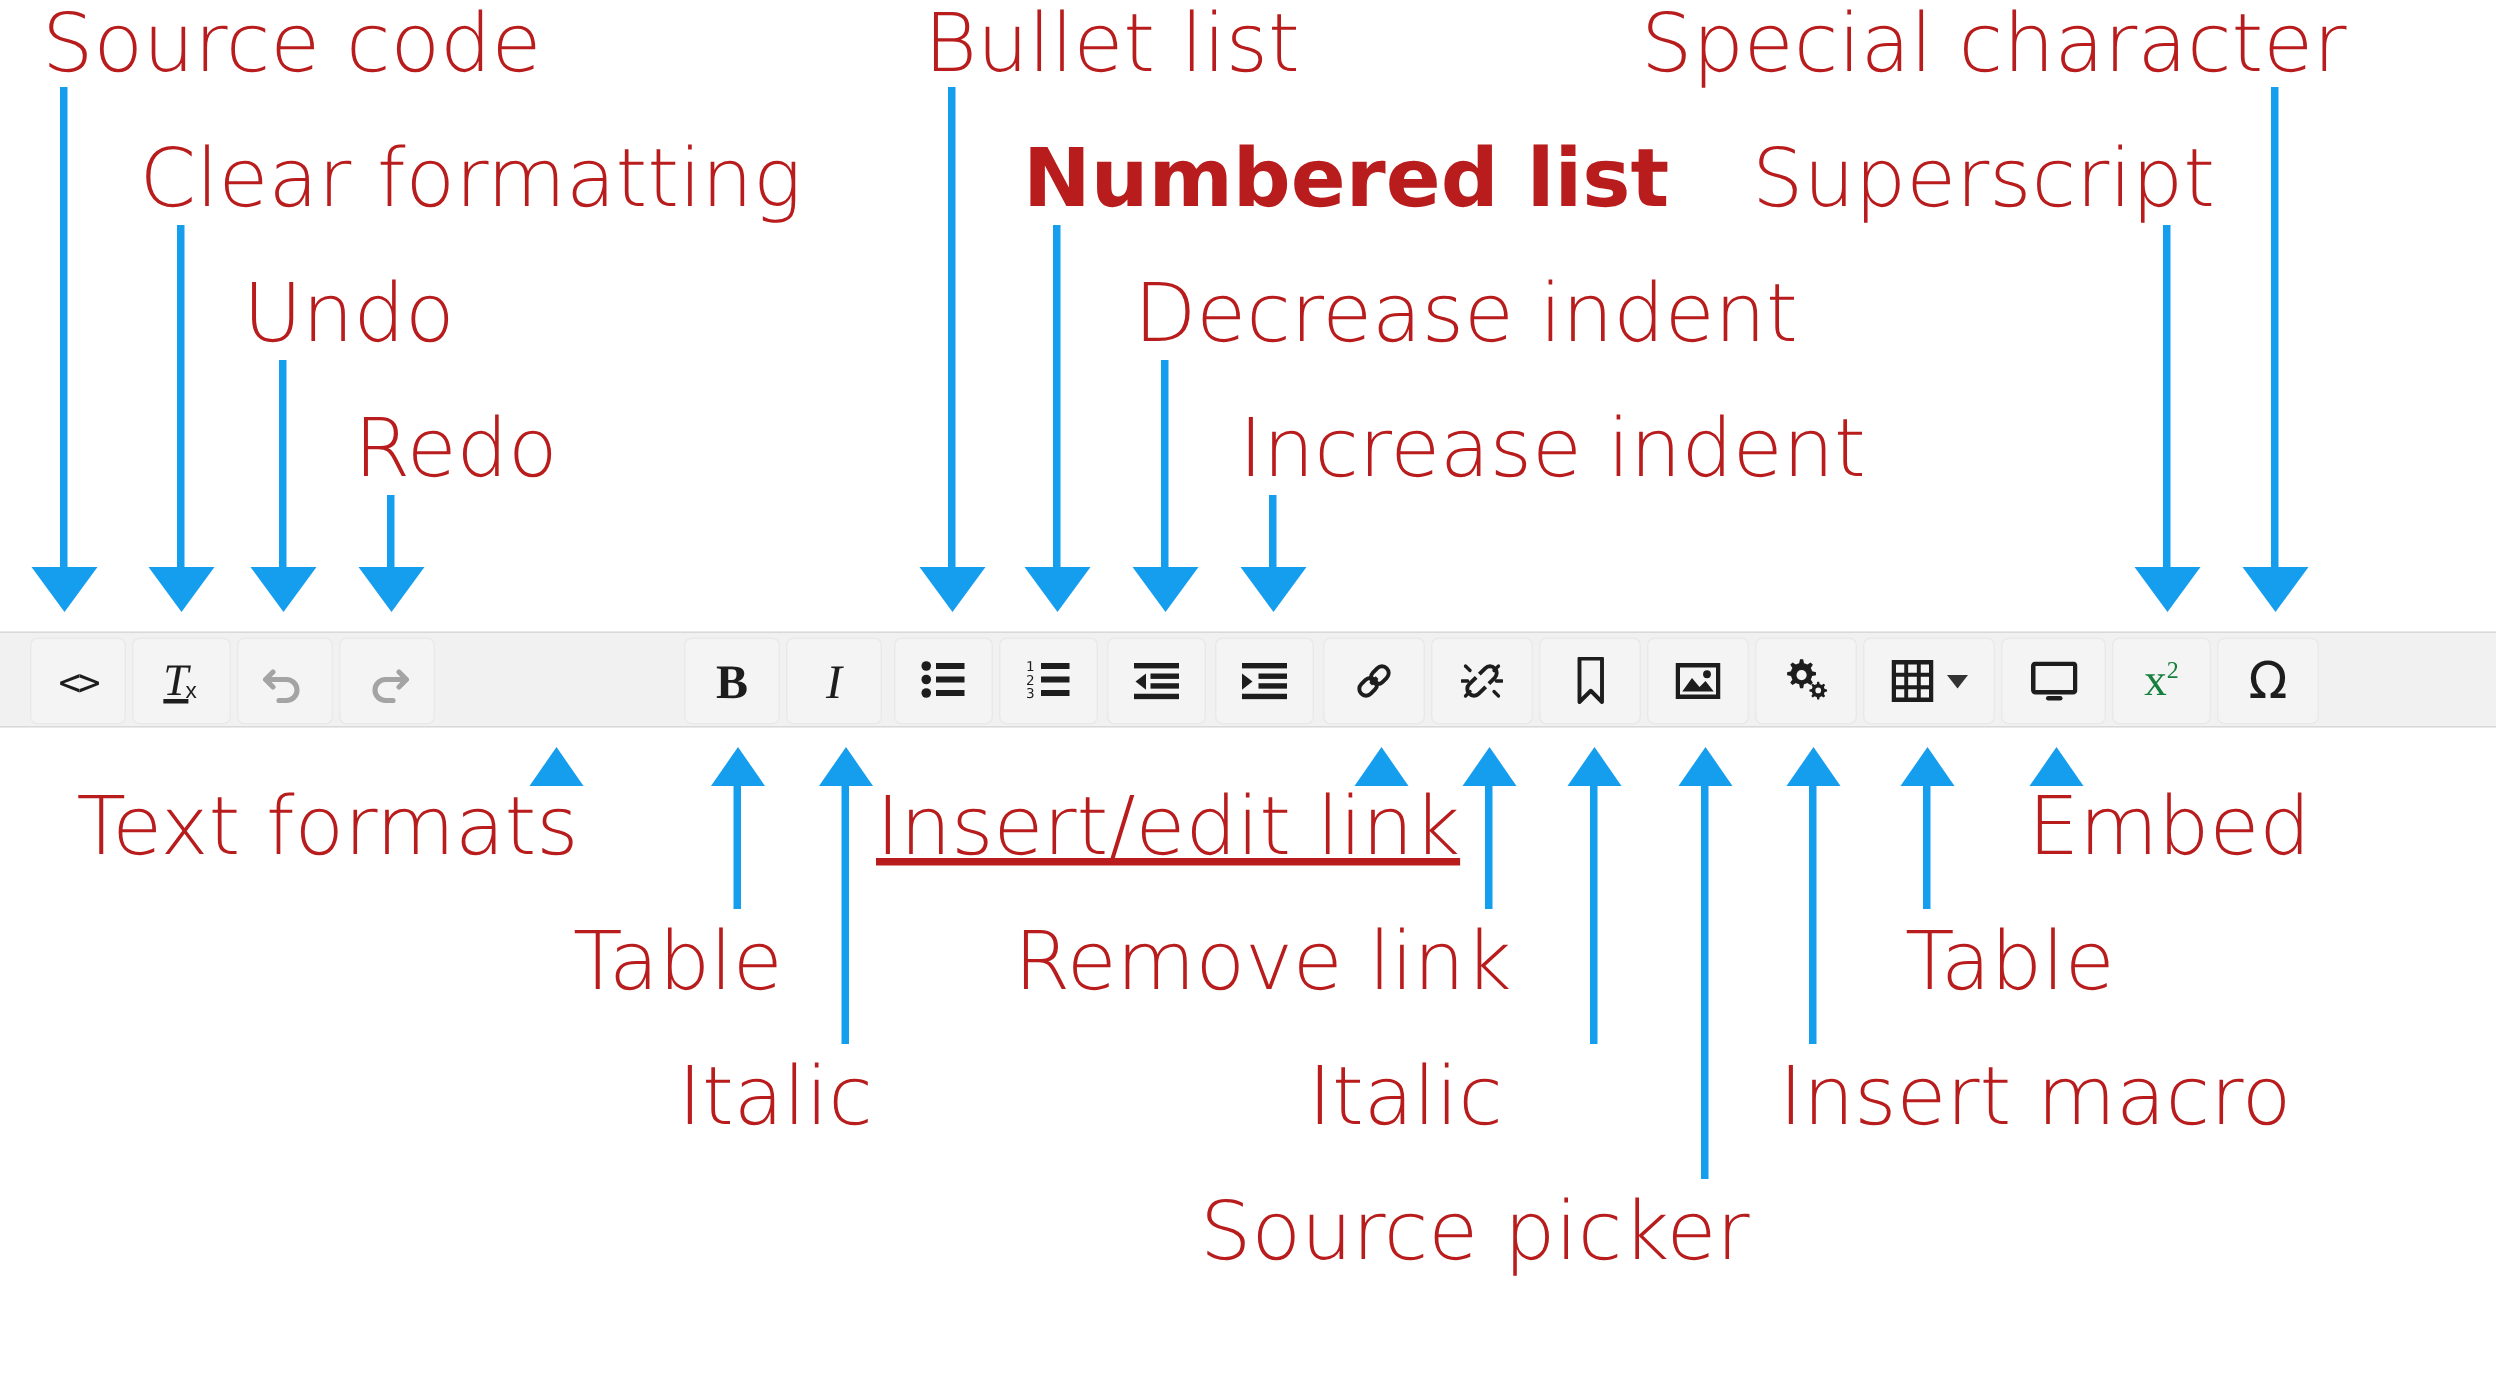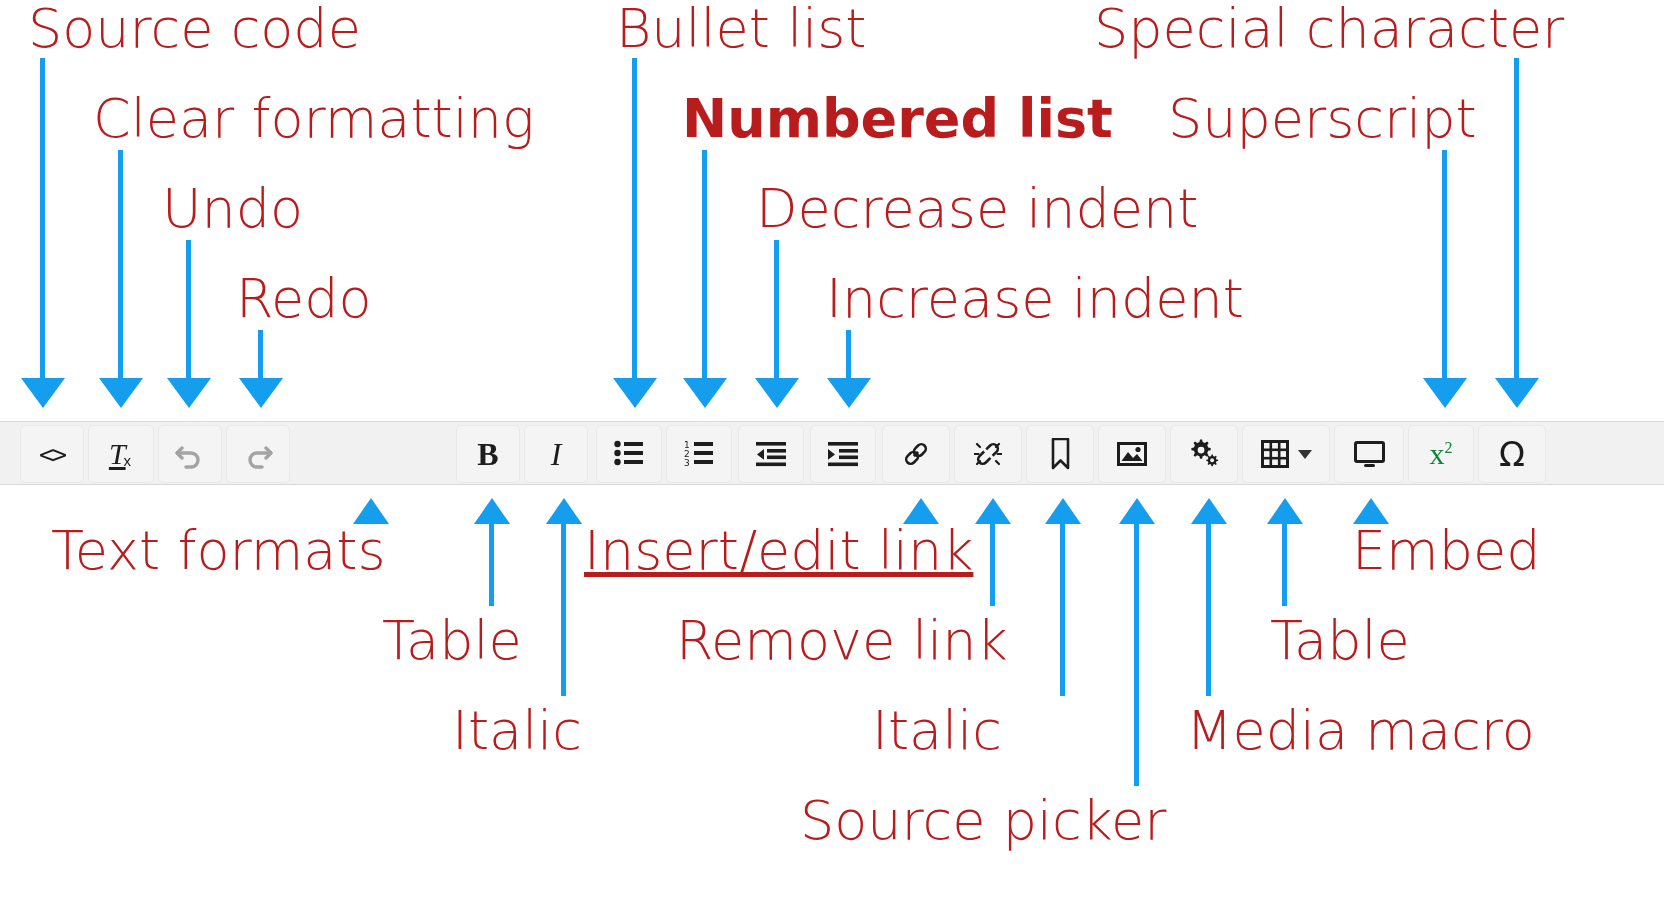--- a/index.html
+++ b/index.html
@@ -316,21 +316,21 @@
       <div class="arrowhead up" style="left: 902.5px; top: 498px;"></div>
       <div class="ann" style="left: 676px; top: 614px;">Remove link</div>
       <div class="leader" style="left: 990px; top: 520px; height: 86px;"></div>
       <div class="arrowhead up" style="left: 974.5px; top: 498px;"></div>
       <div class="ann" style="left: 872px; top: 704px;">Italic</div>
       <div class="leader" style="left: 1060px; top: 520px; height: 176px;"></div>
       <div class="arrowhead up" style="left: 1044.5px; top: 498px;"></div>
       <div class="ann" style="left: 800px; top: 794px;">Source picker</div>
       <div class="leader" style="left: 1134px; top: 520px; height: 266px;"></div>
       <div class="arrowhead up" style="left: 1118.5px; top: 498px;"></div>
-      <div class="ann" style="left: 1186px; top: 704px;">Media macro</div>
+      <div class="ann" style="left: 1186px; top: 704px;">Insert macro</div>
       <div class="leader" style="left: 1206px; top: 520px; height: 176px;"></div>
       <div class="arrowhead up" style="left: 1190.5px; top: 498px;"></div>
       <div class="ann" style="left: 1270px; top: 614px;">Table</div>
       <div class="leader" style="left: 1282px; top: 520px; height: 86px;"></div>
       <div class="arrowhead up" style="left: 1266.5px; top: 498px;"></div>
       <div class="ann" style="left: 1352px; top: 524px;">Embed</div>
       <div class="leader" style="left: 1368px; top: 520px; height: 0px;"></div>
       <div class="arrowhead up" style="left: 1352.5px; top: 498px;"></div>
     </div>
 

